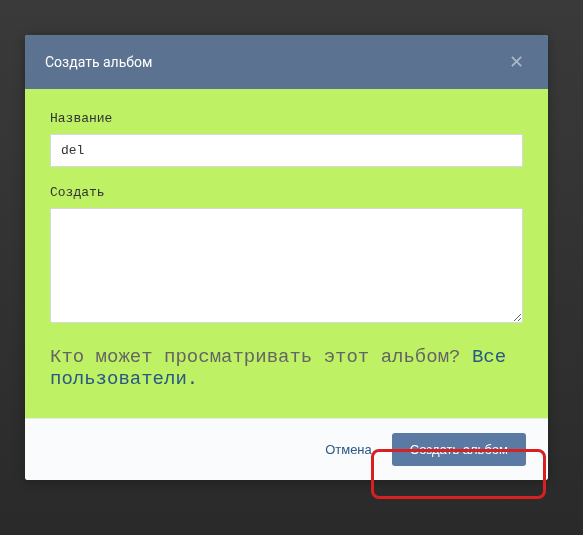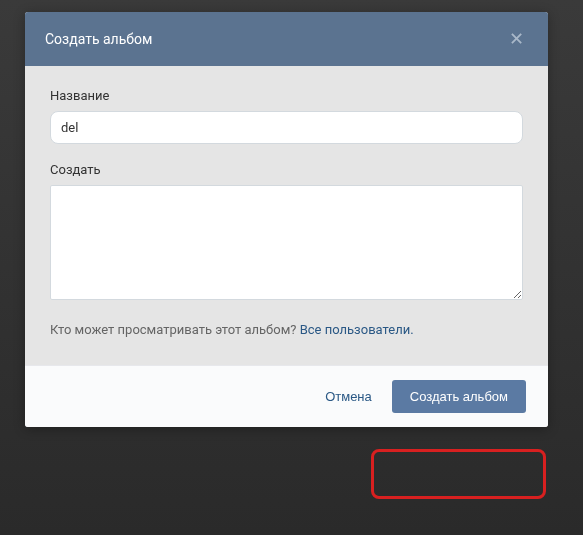--- a/index.html
+++ b/index.html
@@ -16,23 +16,23 @@
       position: relative;
     }
     .backdrop {
       position: absolute;
       inset: 0;
       background: linear-gradient(to bottom, #3a3a3a 0%, #2a2a2a 100%);
     }
     .modal {
       position: absolute;
       left: 25px;
-      top: 12px;
+      top: 35px;
       right: 35px;
-      background: #e5e5e5;
+      background: #bef264;
       border-radius: 3px;
       overflow: hidden;
       box-shadow: 0 2px 12px rgba(0,0,0,0.3);
     }
     .modal-header {
       background: #5b7390;
       color: #fff;
       padding: 14px 20px;
       display: flex;
       justify-content: space-between;
@@ -46,52 +46,53 @@
       color: #a9b8c9;
       font-size: 18px;
       line-height: 1;
       cursor: pointer;
       background: none;
       border: none;
       padding: 4px;
     }
     .modal-body {
       padding: 22px 25px 18px 25px;
+      font-family: Liberation Mono, monospace;
     }
     .form-group {
       margin-bottom: 18px;
     }
     .form-label {
       display: block;
       font-size: 13px;
       color: #333;
       margin-bottom: 8px;
     }
     .text-input {
       width: 100%;
       padding: 8px 10px;
       border: 1px solid #d3d9de;
-      border-radius: 8px;
+      border-radius: 0;
       font-size: 13px;
       color: #333;
       font-family: inherit;
     }
     .textarea-input {
       width: 100%;
       height: 115px;
       padding: 8px 10px;
       border: 1px solid #d3d9de;
       border-radius: 2px;
       font-size: 13px;
       color: #333;
       font-family: inherit;
       resize: vertical;
     }
     .privacy-row {
-      font-size: 13px;
+      font-size: 19px;
       color: #656565;
       margin-bottom: 10px;
     }
     .privacy-link {
       color: #2a5885;
       cursor: pointer;
     }
     .modal-footer {
       border-top: 1px solid #e7e8ec;
       background: #fafbfc;

